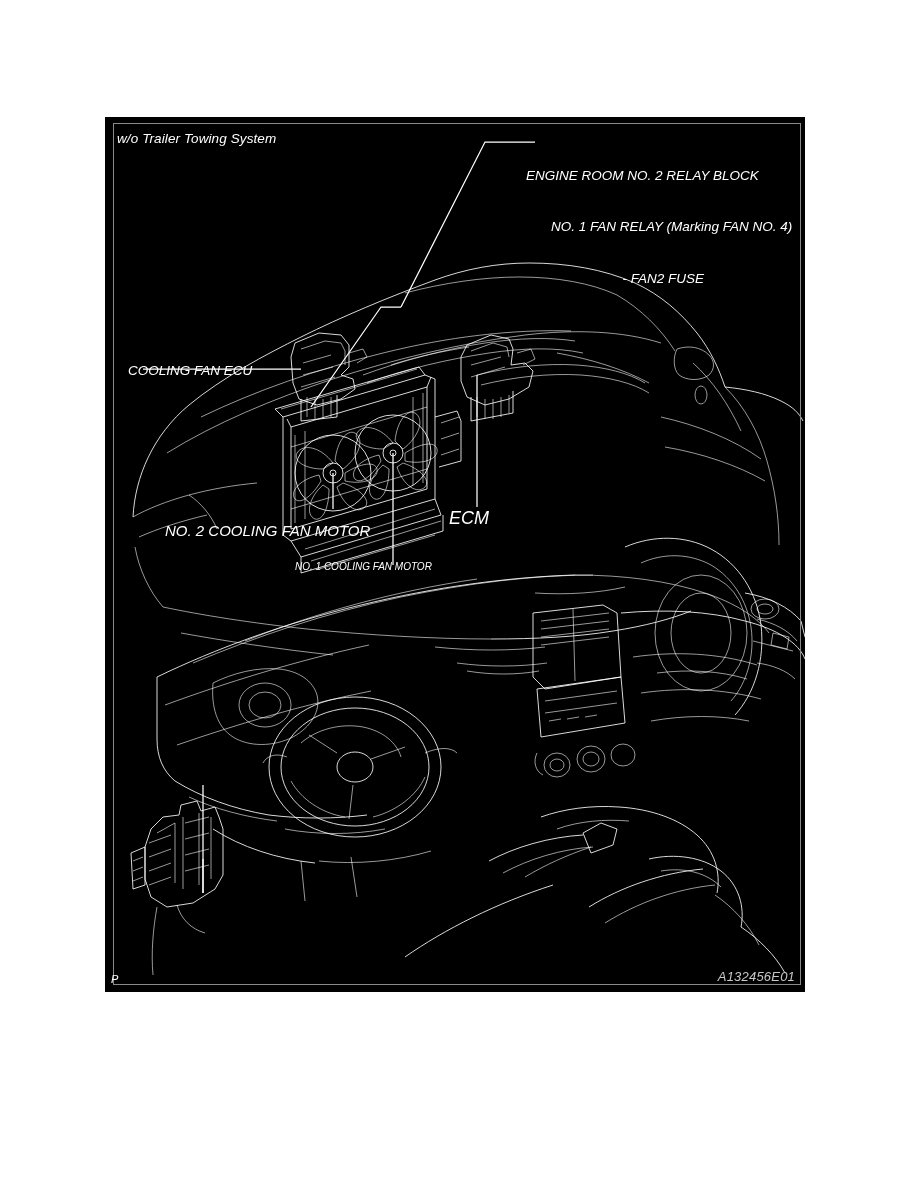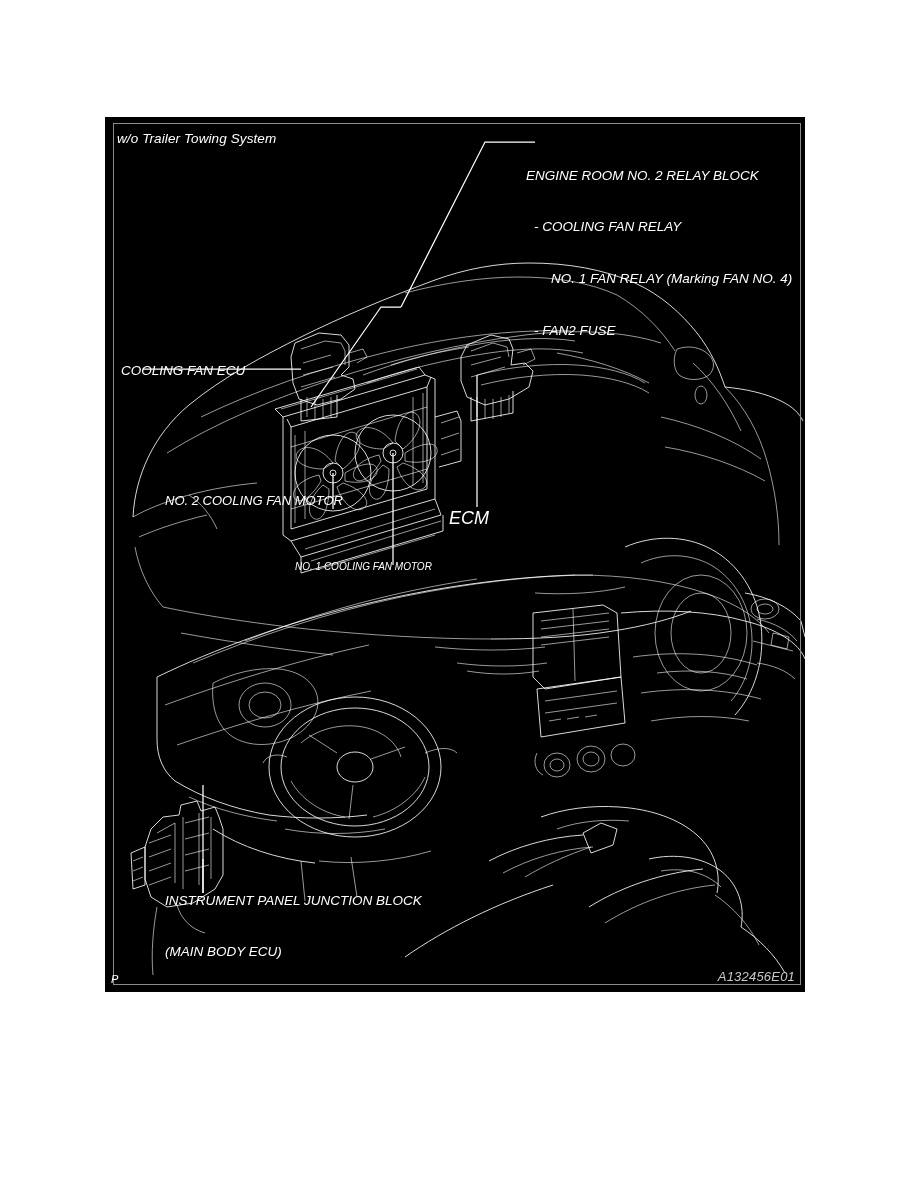--- a/index.html
+++ b/index.html
@@ -54,31 +54,31 @@
   
   #relay-block-callout {
     left: 385px;
     top: 15px;
     font-size: 13.5px;
     margin-left: 36px;
   }
   #relay-block-callout .l1 { display:block; }
   #relay-block-callout .l2 { display:block; margin-left: 8px; }
   #relay-block-callout .l3 { display:block; margin-left: 25px; }
-  #relay-block-callout .l4 { display:block; margin-left: 8px; }
+  #relay-block-callout .l4 { display:block; margin-left: 8px; text-align: center; }
 
   #cooling-fan-ecu-label {
-    left: 16px;
+    left: 23px;
     top: 245px;
     font-size: 13.5px;
   }
   #no2-fan-motor-label {
     left: 60px;
-    top: 376px;
-    font-size: 13px;
+    top: 404px;
+    font-size: 15px;
     text-align: center;
   }
   #ecm-label {
     left: 344px;
     top: 390px;
     font-size: 18px;
   }
   #no1-fan-motor-label {
     left: 190px;
     top: 444px;
@@ -418,37 +418,31 @@
         <line class="lead" x1="98" y1="668" x2="98" y2="738"></line>
       </g>
     </svg>
 
     <div id="figure-inner-border"></div>
 
     <div class="lbl" id="title-note">w/o Trailer Towing System</div>
 
     <div class="lbl" id="relay-block-callout">
       <span class="l1">ENGINE ROOM NO. 2 RELAY BLOCK</span>
-      <span class="l2">- COOLING FAN RELAY</span>
       <span class="l3">NO. 1 FAN RELAY (Marking FAN NO. 4)</span>
       <span class="l4">- FAN2 FUSE</span>
     </div>
 
     <div class="lbl" id="cooling-fan-ecu-label">COOLING FAN ECU</div>
 
     <div class="lbl" id="no2-fan-motor-label">NO. 2 COOLING FAN MOTOR</div>
 
     <div class="lbl" id="ecm-label">ECM</div>
 
     <div class="lbl" id="no1-fan-motor-label">NO. 1 COOLING FAN MOTOR</div>
 
-    <div class="lbl" id="ipjb-callout">
-      <span class="l1">INSTRUMENT PANEL JUNCTION BLOCK</span>
-      <span class="l2">(MAIN BODY ECU)</span>
-      <span class="l3">- ECU-IG1 FUSE</span>
-    </div>
 
     <div class="lbl" id="page-marker">P</div>
 
     <div id="figure-code">A132456E01</div>
   </div>
 
 </div>
 
 </body></html>

